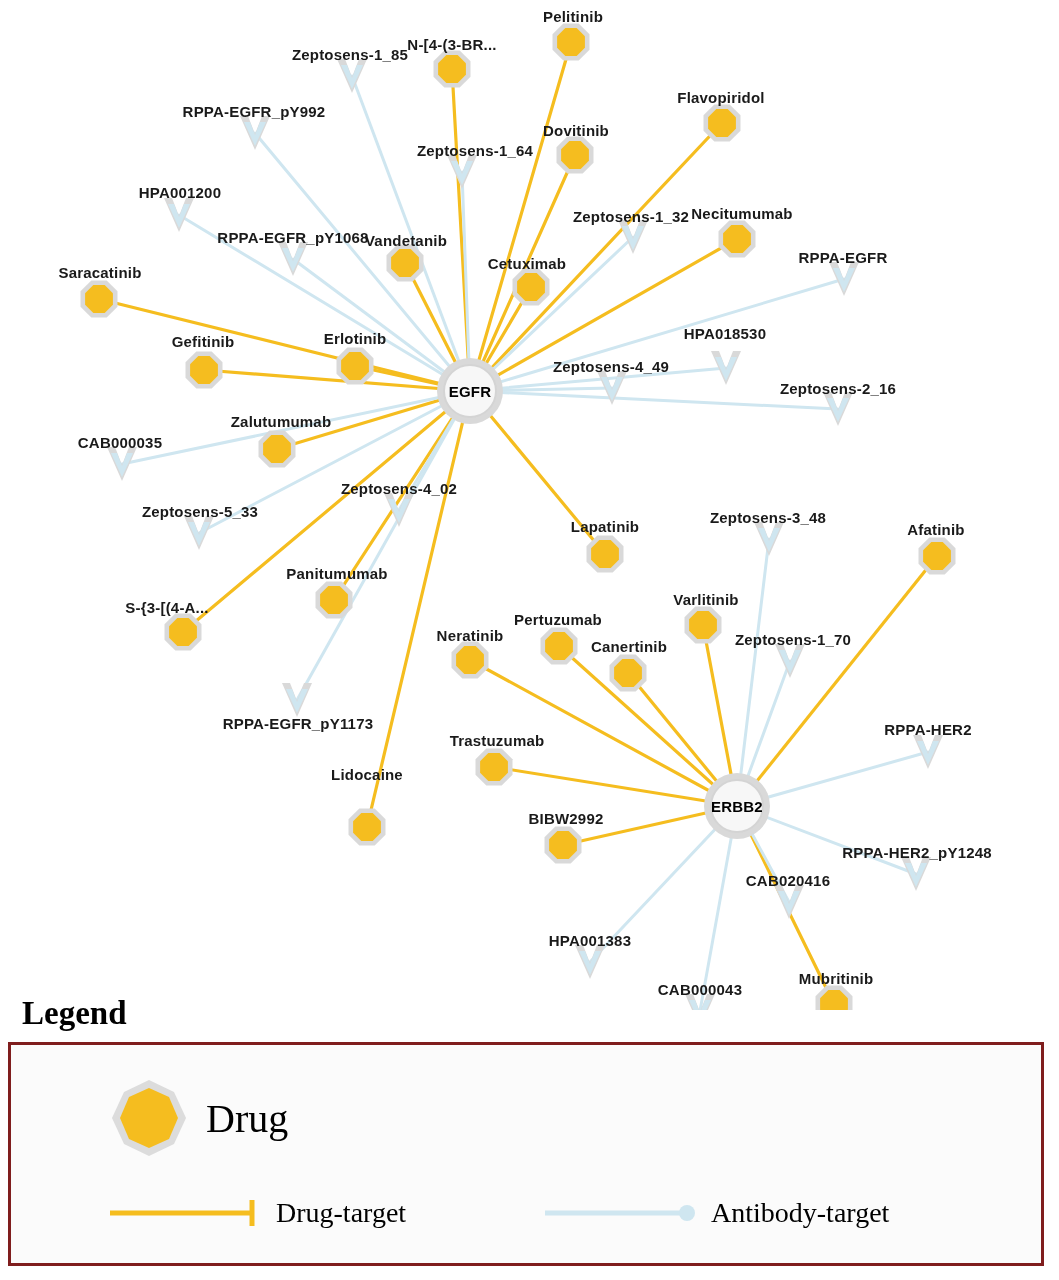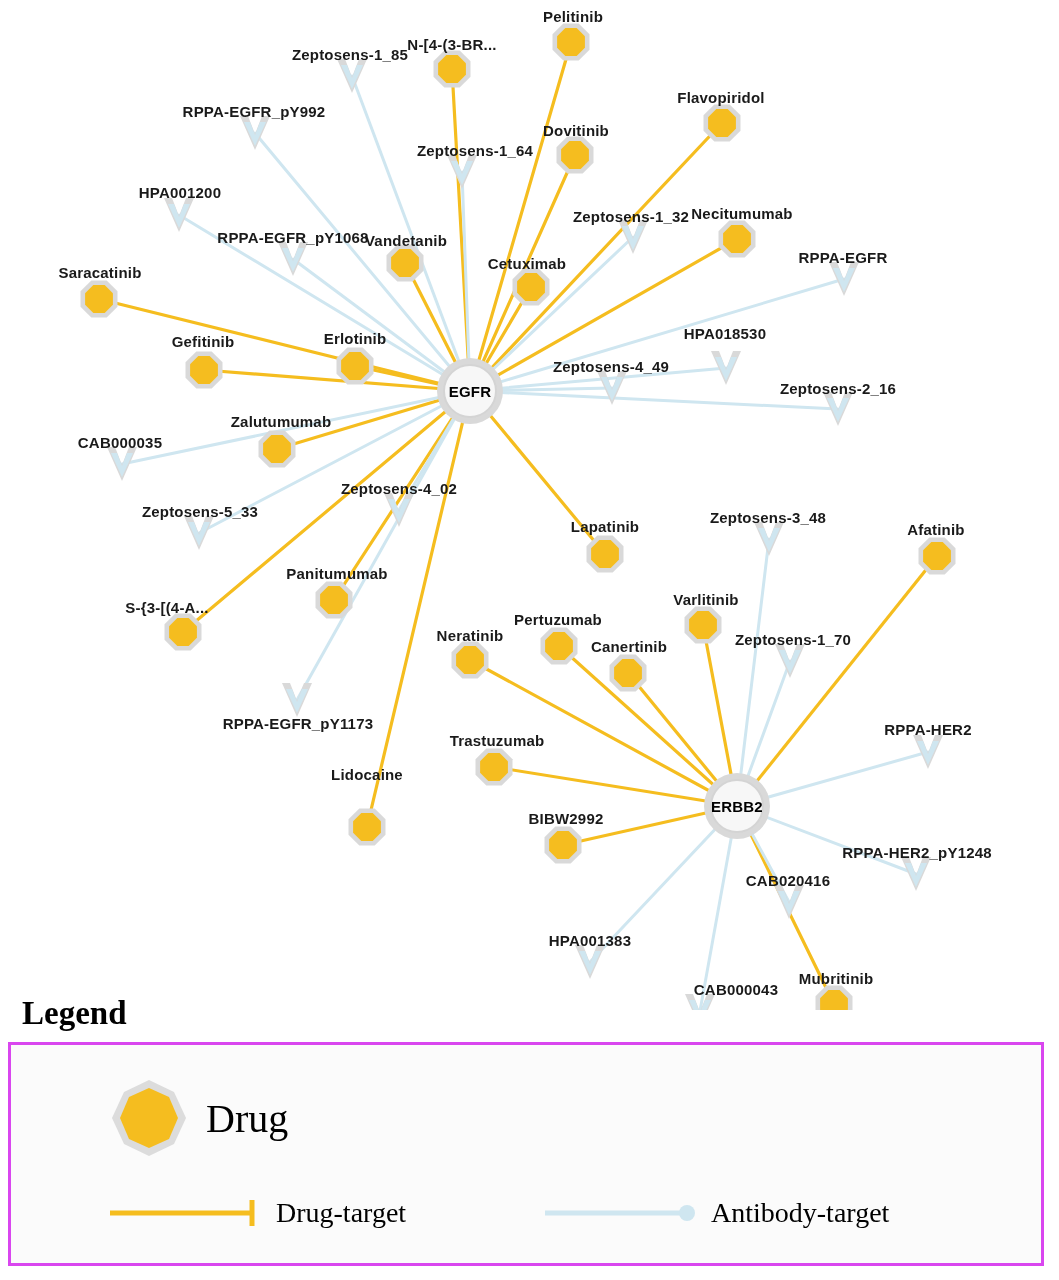--- a/index.html
+++ b/index.html
@@ -49,21 +49,21 @@
     font-size: 33px;
     font-weight: bold;
     color: #000;
   }
   .legend-box {
     position: absolute;
     left: 8px;
     top: 1042px;
     width: 1036px;
     height: 224px;
-    border: 3px solid #d946ef;
+    border: 3px solid #7f1d1d;
     background: #fbfbfb;
     box-sizing: border-box;
   }
   .legend-row1 {
     position: absolute;
     left: 0;
     top: 20px;
     width: 100%;
     height: 110px;
   }
@@ -275,21 +275,21 @@
       <div class="node-label" style="left: 120px; top: 442px;">CAB000035</div>
       <div class="node-label" style="left: 399px; top: 488px;">Zeptosens-4_02</div>
       <div class="node-label" style="left: 200px; top: 511px;">Zeptosens-5_33</div>
       <div class="node-label" style="left: 768px; top: 517px;">Zeptosens-3_48</div>
       <div class="node-label" style="left: 298px; top: 679px; margin-top: 44px;">RPPA-EGFR_pY1173</div>
       <div class="node-label" style="left: 793px; top: 639px;">Zeptosens-1_70</div>
       <div class="node-label" style="left: 928px; top: 729px;">RPPA-HER2</div>
       <div class="node-label" style="left: 917px; top: 852px;">RPPA-HER2_pY1248</div>
       <div class="node-label" style="left: 788px; top: 880px;">CAB020416</div>
       <div class="node-label" style="left: 590px; top: 940px;">HPA001383</div>
-      <div class="node-label" style="left: 700px; top: 989px; margin-left: 36px;">CAB000043</div>
+      <div class="node-label" style="left: 700px; top: 989px;">CAB000043</div>
       <div class="node-label gene-label" style="left: 470px; top: 391px;">EGFR</div>
       <div class="node-label gene-label" style="left: 737px; top: 806px;">ERBB2</div>
     </div>
 </div>
 
 <div class="legend-title">Legend</div>
 
 <div class="legend-box">
   <div class="legend-row1">
     <div class="legend-item" style="left:95px; top:10px;">

